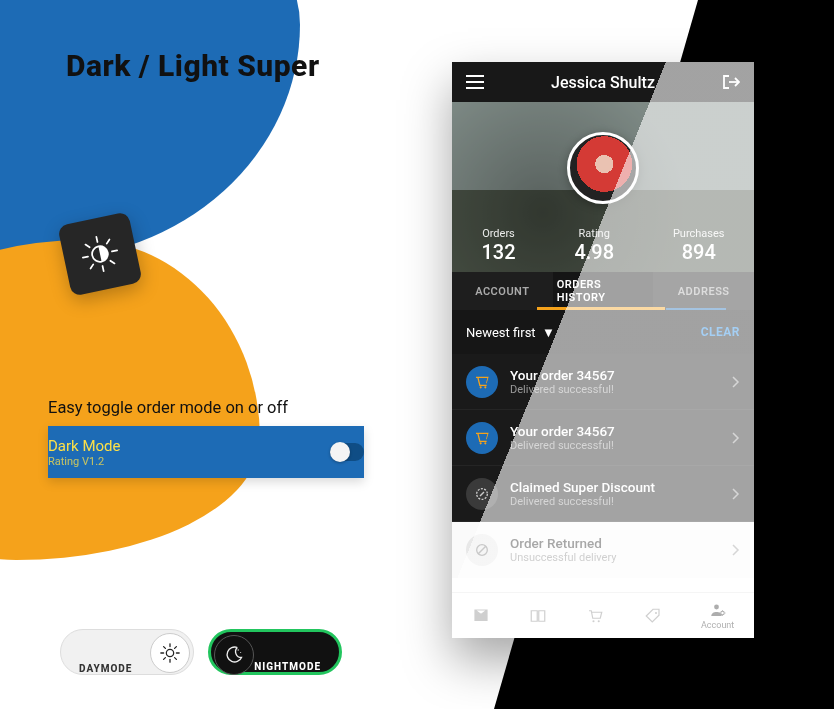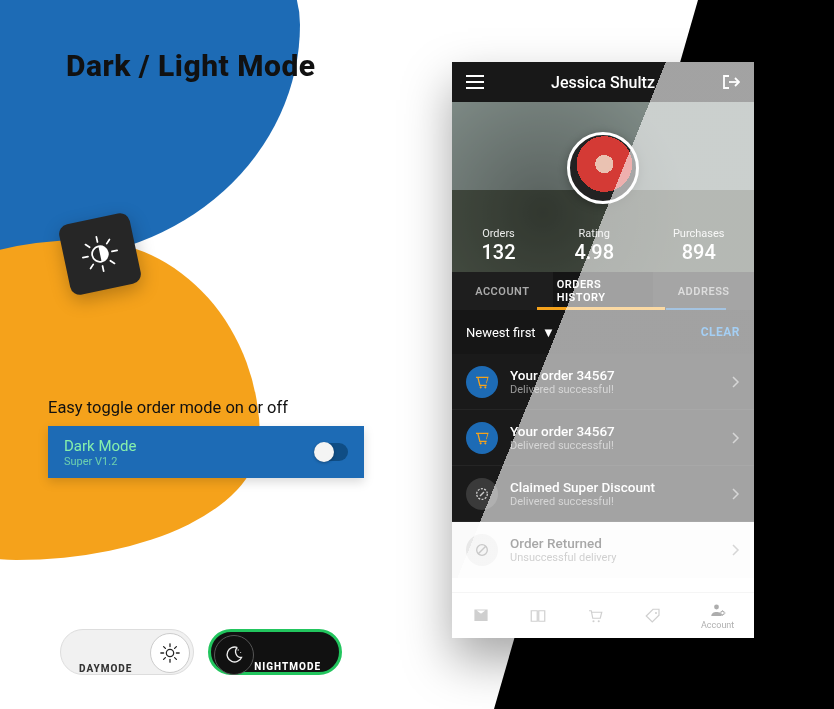--- a/index.html
+++ b/index.html
@@ -12,21 +12,21 @@
 
   .heading { position: absolute; left: 66px; top: 48px; z-index: 2; color: #111;}
   .heading .line1 { font-size: 30px; font-weight: 400; letter-spacing: 1px; }
   .heading .line2 { font-size: 30px; font-weight: 800; letter-spacing: 0.5px; }
 
   .tile-icon { position: absolute; left: 64px; top: 218px; width: 72px; height: 72px; background:#262626; border-radius:10px; transform:rotate(-12deg); box-shadow:0 6px 18px rgba(0,0,0,.25); z-index:2; display:flex; align-items:center; justify-content:center; }
   .tile-icon svg { width:42px; height:42px; }
 
   .toggle-sub { position: absolute; left: 48px; top: 398px; font-size:16.5px; color:#111; z-index:2; }
 
-  .toggle-bar { position: absolute; left: 48px; top: 426px; width: 316px; height: 52px; background:#1d6bb5; color:#86efac; display:flex; align-items:center; padding:0 16px; z-index:2; box-shadow:0 4px 10px rgba(0,0,0,.15);}
+  .toggle-bar { position: absolute; left: 48px; top: 426px; width: 316px; height: 52px; background:#1d6bb5; color:#fde047; display:flex; align-items:center; padding:0 0; z-index:2; box-shadow:0 4px 10px rgba(0,0,0,.15);}
   .toggle-bar .tlabel { font-size:15px; }
   .toggle-bar .tsince { font-size:11px; opacity:.75; }
   .toggle-bar .switch { margin-left:auto; width:34px; height:18px; background:#0f4d85; border-radius:20px; position:relative;}
   .toggle-bar .knob { position:absolute; left:0; top:-1px; width:20px; height:20px; border-radius:50%; background:#f4f4f4; box-shadow:0 1px 3px rgba(0,0,0,.3);}
 
   .mode-pill { position:absolute; bottom:34px; height:46px; width:134px; border-radius:26px; display:flex; align-items:flex-end; z-index:2; font-size:10px; font-weight:800; letter-spacing:1px;}
   .mode-pill.day { left:60px; background:#f1f1f1; color:#333; border:1px solid #ddd; justify-content:flex-start; padding-left:18px; }
   .mode-pill.day .sun { position:absolute; right:3px; top:3px; width:40px; height:40px; border-radius:50%; background:#fff; border:1px solid #ccc; display:flex; align-items:center;justify-content:center;}
   .mode-pill.night { left:208px; background:#111; color:#fff; border:3px solid #22c55e; justify-content:flex-end; padding-right:18px;}
   .mode-pill.night .moon { position:absolute; left:3px; top:3px; width:40px; height:40px; border-radius:50%; background:#111; border:1px solid #555; display:flex; align-items:center;justify-content:center;}
@@ -77,21 +77,21 @@
   .chev svg{width:8px;height:12px;}
 </style>
 </head>
 <body>
 
 <div class="bg-black"></div>
 <div class="bg-blue"></div>
 <div class="bg-orange"></div>
 
 <div class="heading">
-  <div class="line2">Dark / Light Mode</div>
+  <div class="line2">Dark / Light Super</div>
 </div>
 
 <div class="tile-icon">
   <svg viewBox="0 0 48 48">
     <g stroke="#fff" stroke-width="2" stroke-linecap="round">
       <line x1="24" y1="4" x2="24" y2="10"></line>
         <line x1="24" y1="38" x2="24" y2="44"></line>
       <line x1="4" y1="24" x2="10" y2="24"></line>
         <line x1="38" y1="24" x2="44" y2="24"></line>
       <line x1="10" y1="10" x2="14" y2="14"></line>
@@ -102,21 +102,21 @@
     <circle cx="24" cy="24" r="9" fill="none" stroke="#fff" stroke-width="2"></circle>
     <path d="M24 15 a9 9 0 0 1 0 18 z" fill="#fff"></path>
   </svg>
 </div>
 
 <div class="toggle-sub">Easy toggle order mode on or off</div>
 
 <div class="toggle-bar">
   <div>
     <div class="tlabel">Dark Mode</div>
-    <div class="tsince">Super V1.2</div>
+    <div class="tsince">Rating V1.2</div>
   </div>
   <div class="switch">
       <div class="knob"></div>
     </div>
 </div>
 
 <div class="mode-pill day">
   <span>DAYMODE</span>
   <div class="sun">
     <svg viewBox="0 0 24 24" width="22" height="22">

